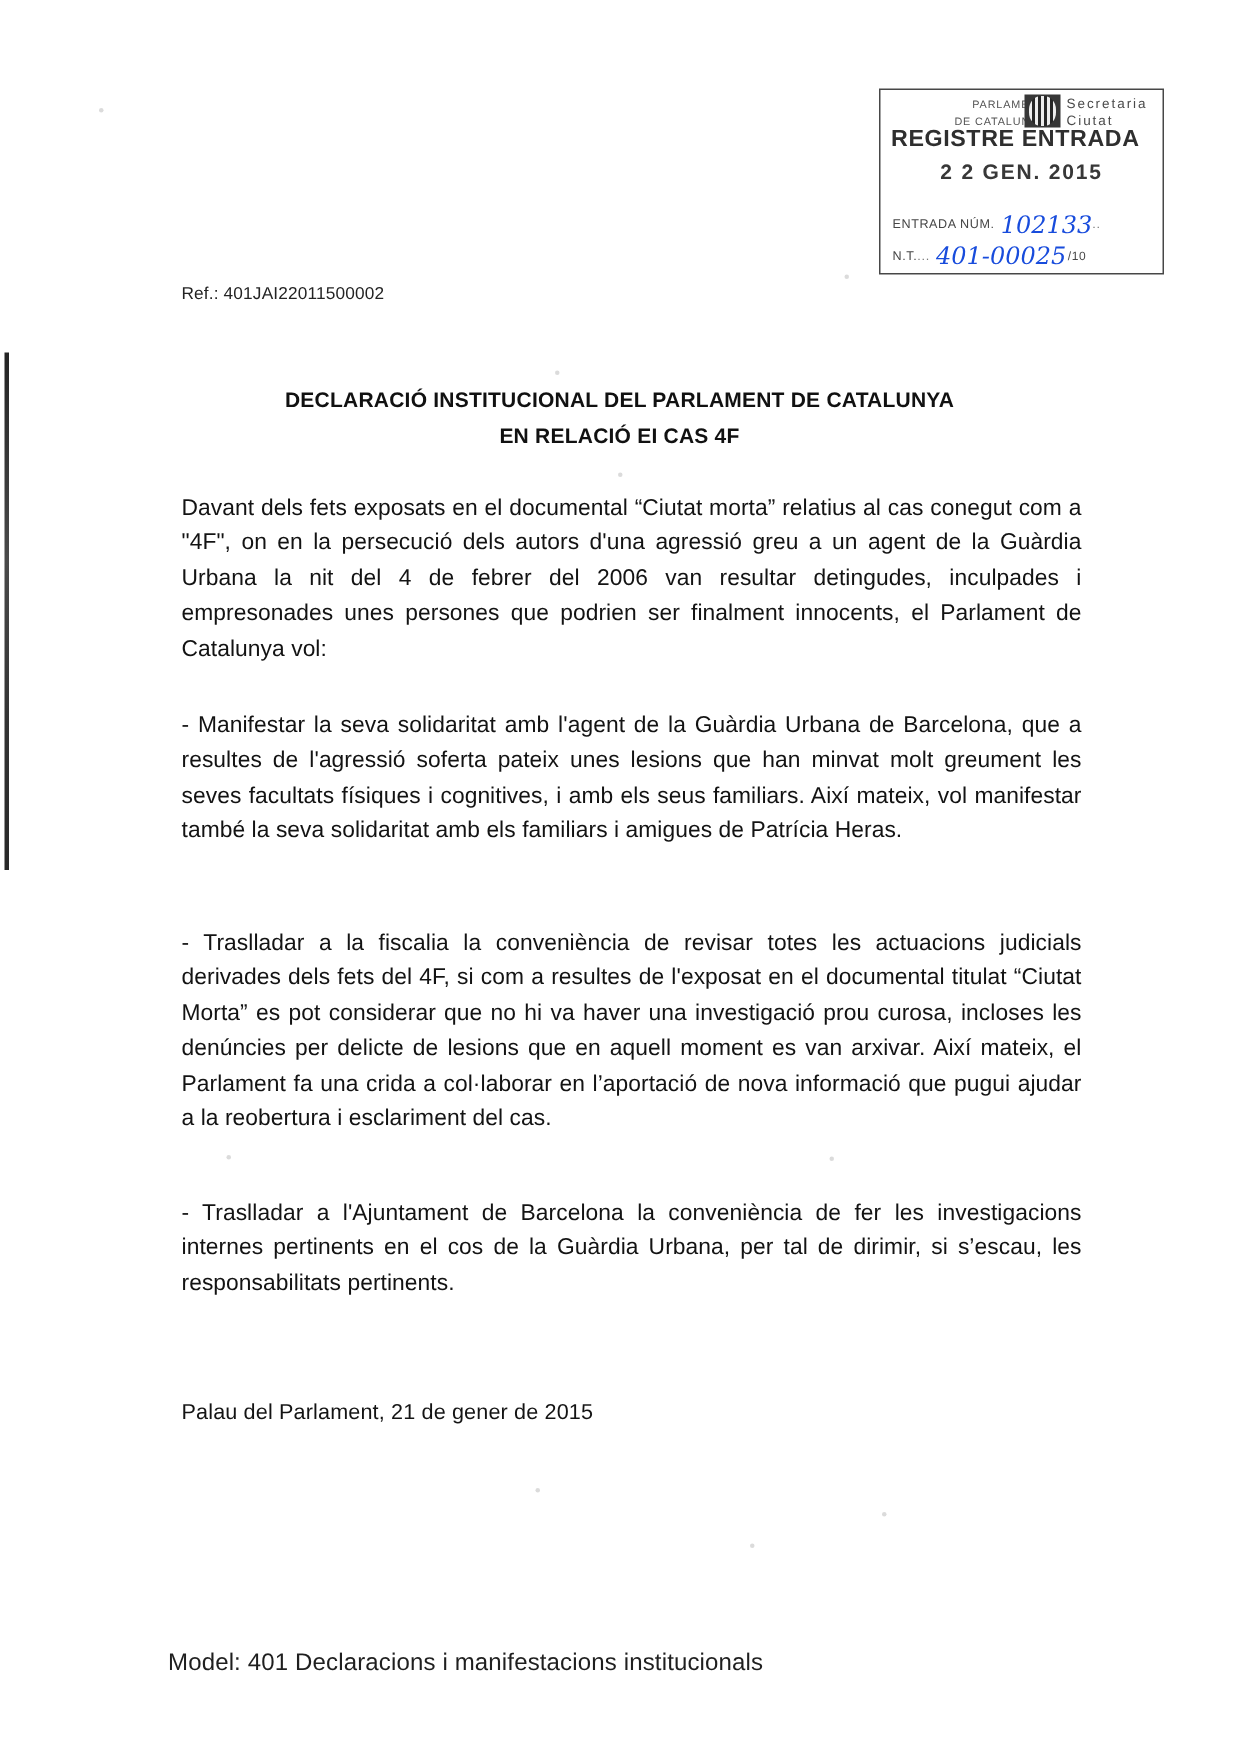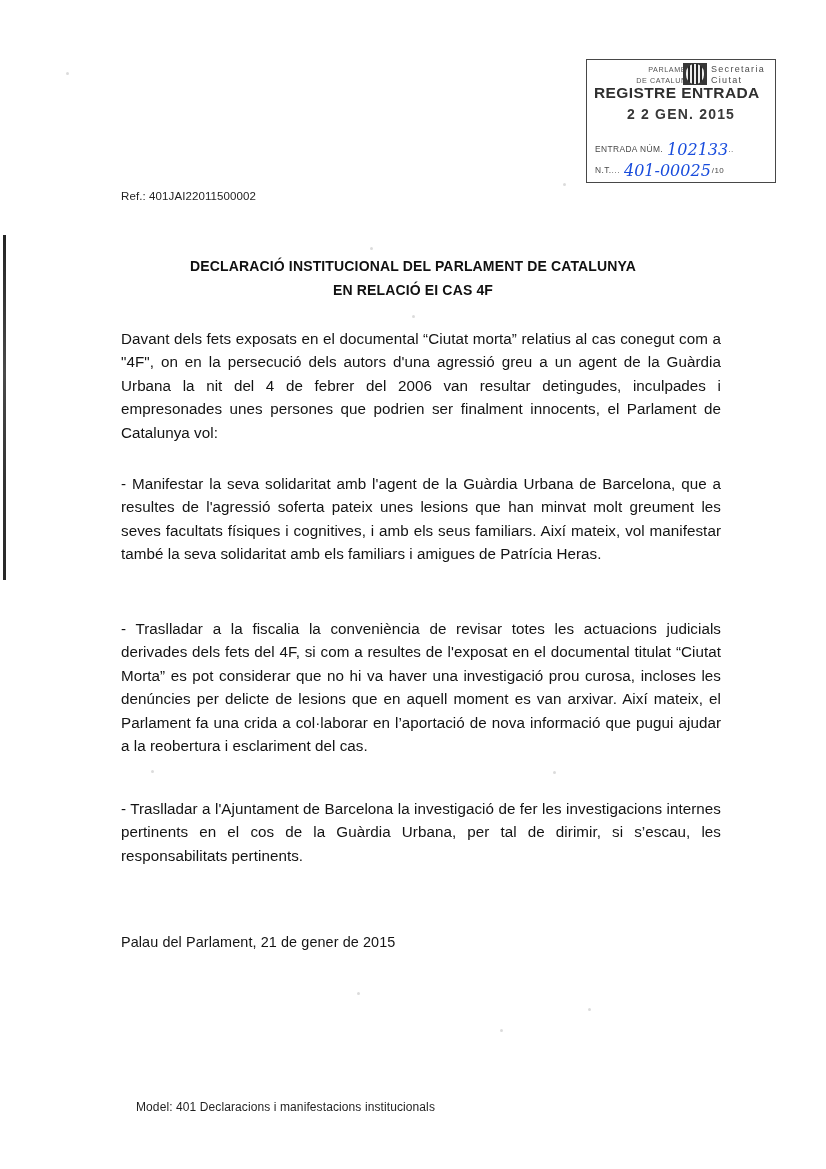--- a/index.html
+++ b/index.html
@@ -238,23 +238,23 @@
     position: absolute;
     left: 121px;
     top: 934px;
     font-size: 14.4px;
     color: #141414;
     letter-spacing: .1px;
   }
 
   .footer-line {
     position: absolute;
-    left: 136px;
+    left: 112px;
     top: 1100px;
-    font-size: 12px;
+    font-size: 16px;
     color: #1f1f1f;
     letter-spacing: .1px;
   }
 </style>
 </head>
 <body>
 
 <div class="page">
 
   <div class="scan-edge-line"></div>
@@ -296,19 +296,19 @@
   <div class="ref-line">Ref.: 401JAI22011500002</div>
 
   <div class="doc-title">
     <div>DECLARACIÓ INSTITUCIONAL DEL PARLAMENT DE CATALUNYA</div>
     <div>EN RELACIÓ EI CAS 4F</div>
   </div>
 
   <div class="body-block p1">Davant dels fets exposats en el documental “Ciutat morta” relatius al cas conegut com a "4F", on en la persecució dels autors d'una agressió greu a un agent de la Guàrdia Urbana la nit del 4 de febrer del 2006 van resultar detingudes, inculpades i empresonades unes persones que podrien ser finalment innocents, el Parlament de Catalunya vol:</div>
   <div class="body-block p2">- Manifestar la seva solidaritat amb l'agent de la Guàrdia Urbana de Barcelona, que a resultes de l'agressió soferta pateix unes lesions que han minvat molt greument les seves facultats físiques i cognitives, i amb els seus familiars. Així mateix, vol manifestar també la seva solidaritat amb els familiars i amigues de Patrícia Heras.</div>
   <div class="body-block p3">- Traslladar a la fiscalia la conveniència de revisar totes les actuacions judicials derivades dels fets del 4F, si com a resultes de l'exposat en el documental titulat “Ciutat Morta” es pot considerar que no hi va haver una investigació prou curosa, incloses les denúncies per delicte de lesions que en aquell moment es van arxivar. Així mateix, el Parlament fa una crida a col·laborar en l’aportació de nova informació que pugui ajudar a la reobertura i esclariment del cas.</div>
-  <div class="body-block p4">- Traslladar a l'Ajuntament de Barcelona la investigació de fer les investigacions internes pertinents en el cos de la Guàrdia Urbana, per tal de dirimir, si s’escau, les responsabilitats pertinents.</div>
+  <div class="body-block p4">- Traslladar a l'Ajuntament de Barcelona la conveniència de fer les investigacions internes pertinents en el cos de la Guàrdia Urbana, per tal de dirimir, si s’escau, les responsabilitats pertinents.</div>
 
   <div class="signature-line">Palau del Parlament, 21 de gener de 2015</div>
 
   <div class="footer-line">Model: 401 Declaracions i manifestacions institucionals</div>
 
 </div>
 
 </body></html>

